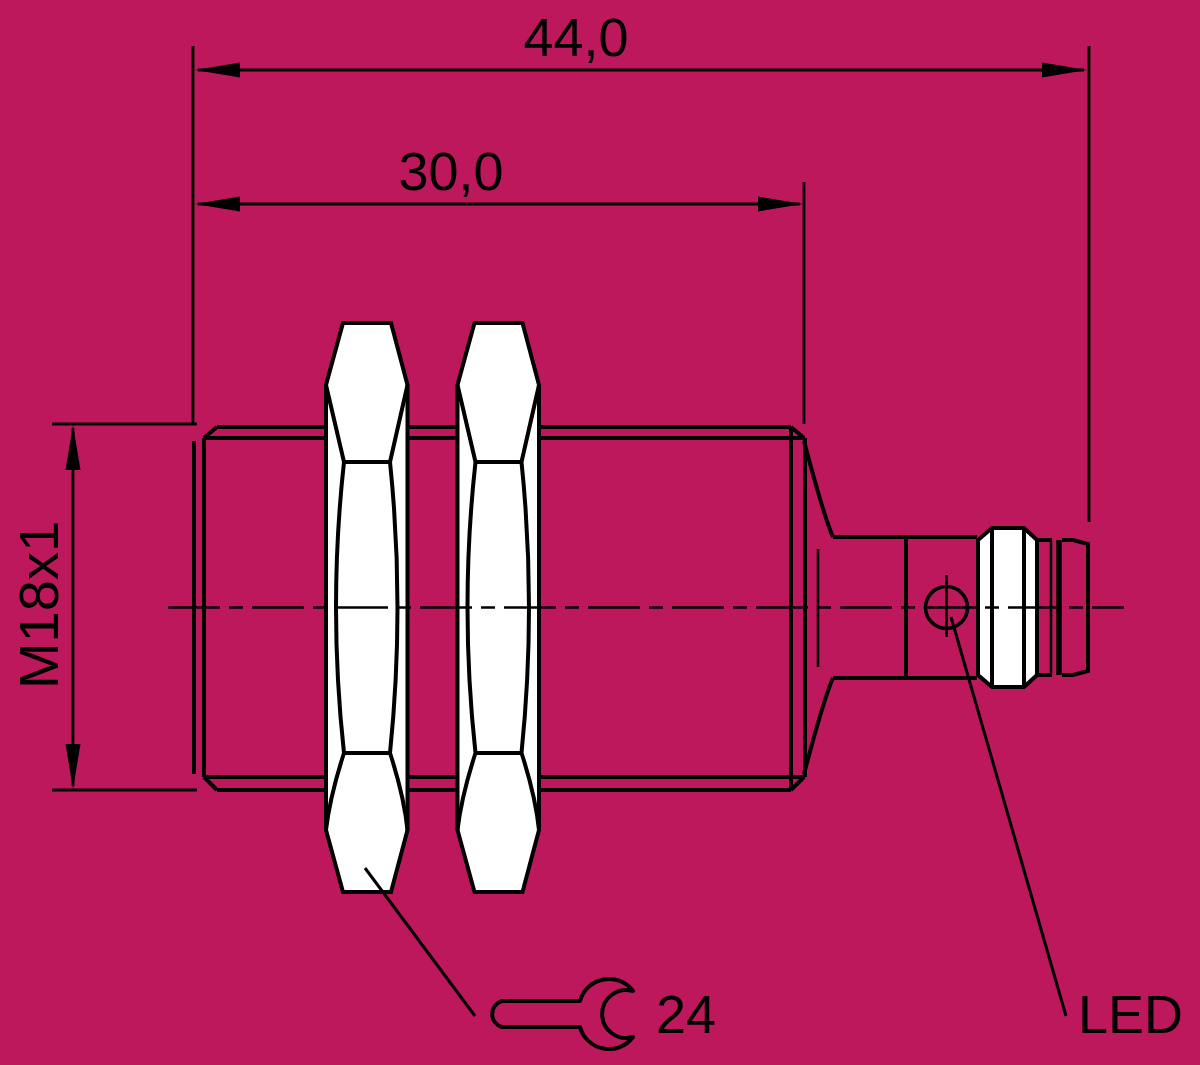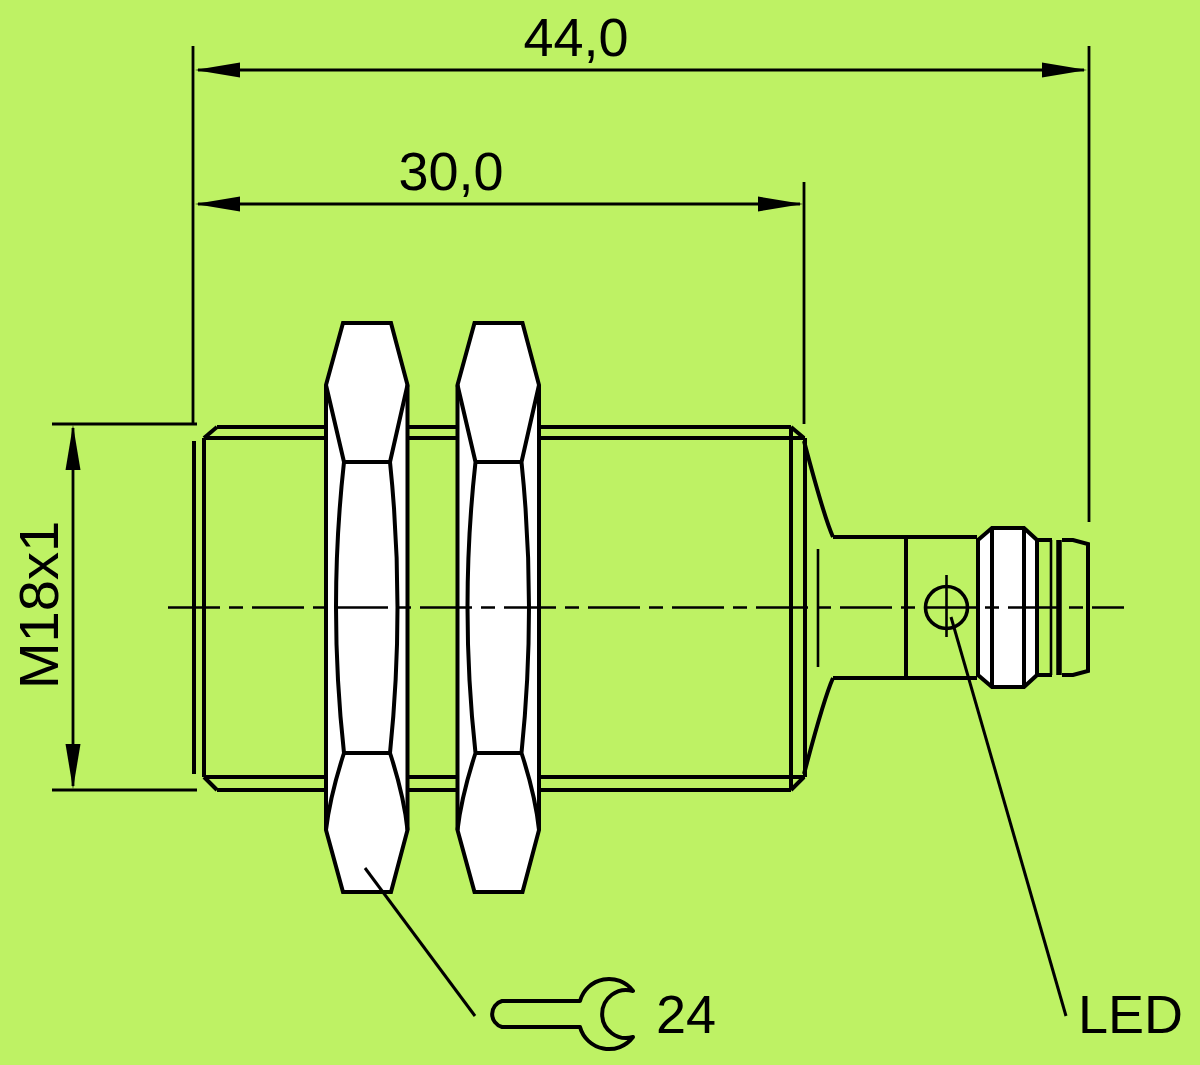--- a/index.html
+++ b/index.html
@@ -4,21 +4,21 @@
 <style>
   html, body {
     margin: 0;
     padding: 0;
     background: #ffffff;
   }
   .drawing-stage {
     position: relative;
     width: 1200px;
     height: 1065px;
-    background: #bef264;
+    background: #be185d;
     overflow: hidden;
   }
   svg {
     display: block;
     width: 1200px;
     height: 1065px;
   }
   .outline   { stroke: #000; stroke-width: 4;   fill: none; }
   .outline-w { stroke: #000; stroke-width: 4;   fill: #fff; }
   .thin      { stroke: #000; stroke-width: 2.6; fill: none; }

